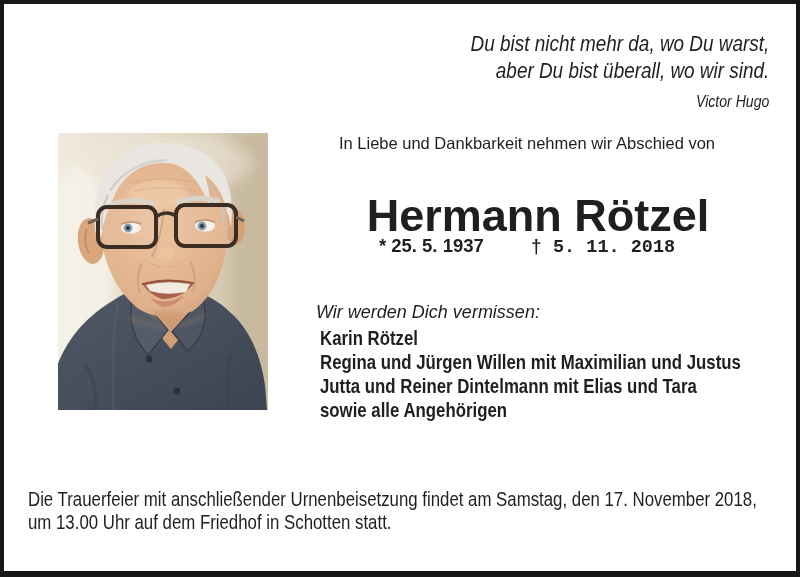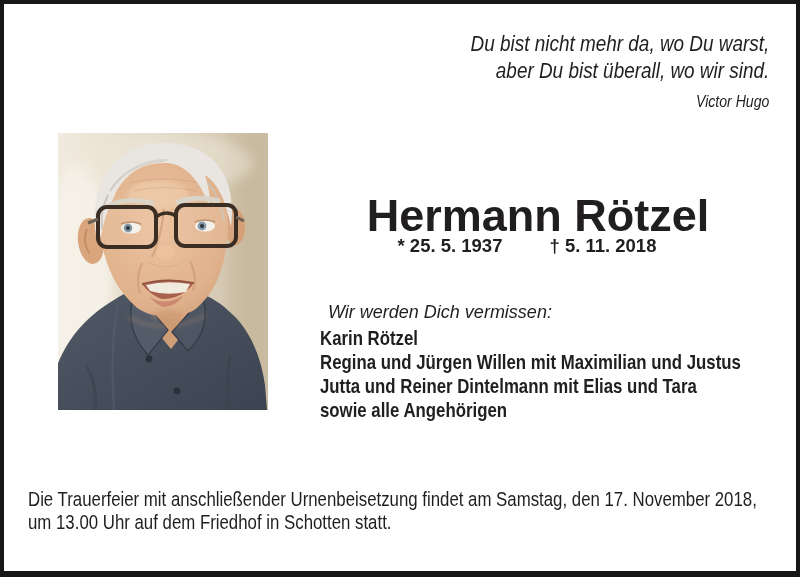--- a/index.html
+++ b/index.html
@@ -49,23 +49,23 @@
     font-weight:bold;
     margin:11px;
     white-space:nowrap;
   }
   .life-dates {
     position:absolute; left:314px; top:232px; width:418px;
     text-align:center;
     font-size:18.5px; line-height:20px;
     font-weight:bold;
   }
-  .life-dates .death { margin-left:47px; }
+  .life-dates .death { margin-left:47px;font-family:Liberation Mono, monospace; }
   .farewell-line {
-    position:absolute; left:324px; top:298px;
+    position:absolute; left:312px; top:298px;
     font-style:italic;
     font-size:18px; line-height:20px;
   }
   .mourners {
     position:absolute; left:316px; top:322px;
     font-weight:bold;
     font-size:21px; line-height:24px;
     white-space:nowrap;
     transform:scaleX(0.80);
     transform-origin:0 0;
@@ -177,20 +177,21 @@
       <rect x="40" y="74" width="58" height="40" rx="9" fill="none" stroke="#3a2d24" stroke-width="4"></rect>
       <rect x="118" y="72" width="60" height="41" rx="9" fill="none" stroke="#3a2d24" stroke-width="4"></rect>
       <path d="M98,84 C104,79 112,79 118,83" stroke="#3a2d24" stroke-width="3.5" fill="none"></path>
       <path d="M40,86 L30,90" stroke="#6b6154" stroke-width="3" fill="none"></path>
       <path d="M178,84 L186,88" stroke="#6b6154" stroke-width="3" fill="none"></path>
       <rect x="42" y="76" width="54" height="36" rx="8" fill="#ffffff" opacity="0.07"></rect>
       <rect x="120" y="74" width="56" height="37" rx="8" fill="#ffffff" opacity="0.07"></rect>
     </svg>
   </div>
 
+  <div class="intro-line">In Liebe und Dankbarkeit nehmen wir Abschied von</div>
 
   <h1 class="deceased-name">Hermann Rötzel</h1>
 
   <div class="life-dates">
     <span class="birth">* 25. 5. 1937</span><span class="death">† 5. 11. 2018</span>
   </div>
 
   <div class="farewell-line">Wir werden Dich vermissen:</div>
 
   <div class="mourners">

